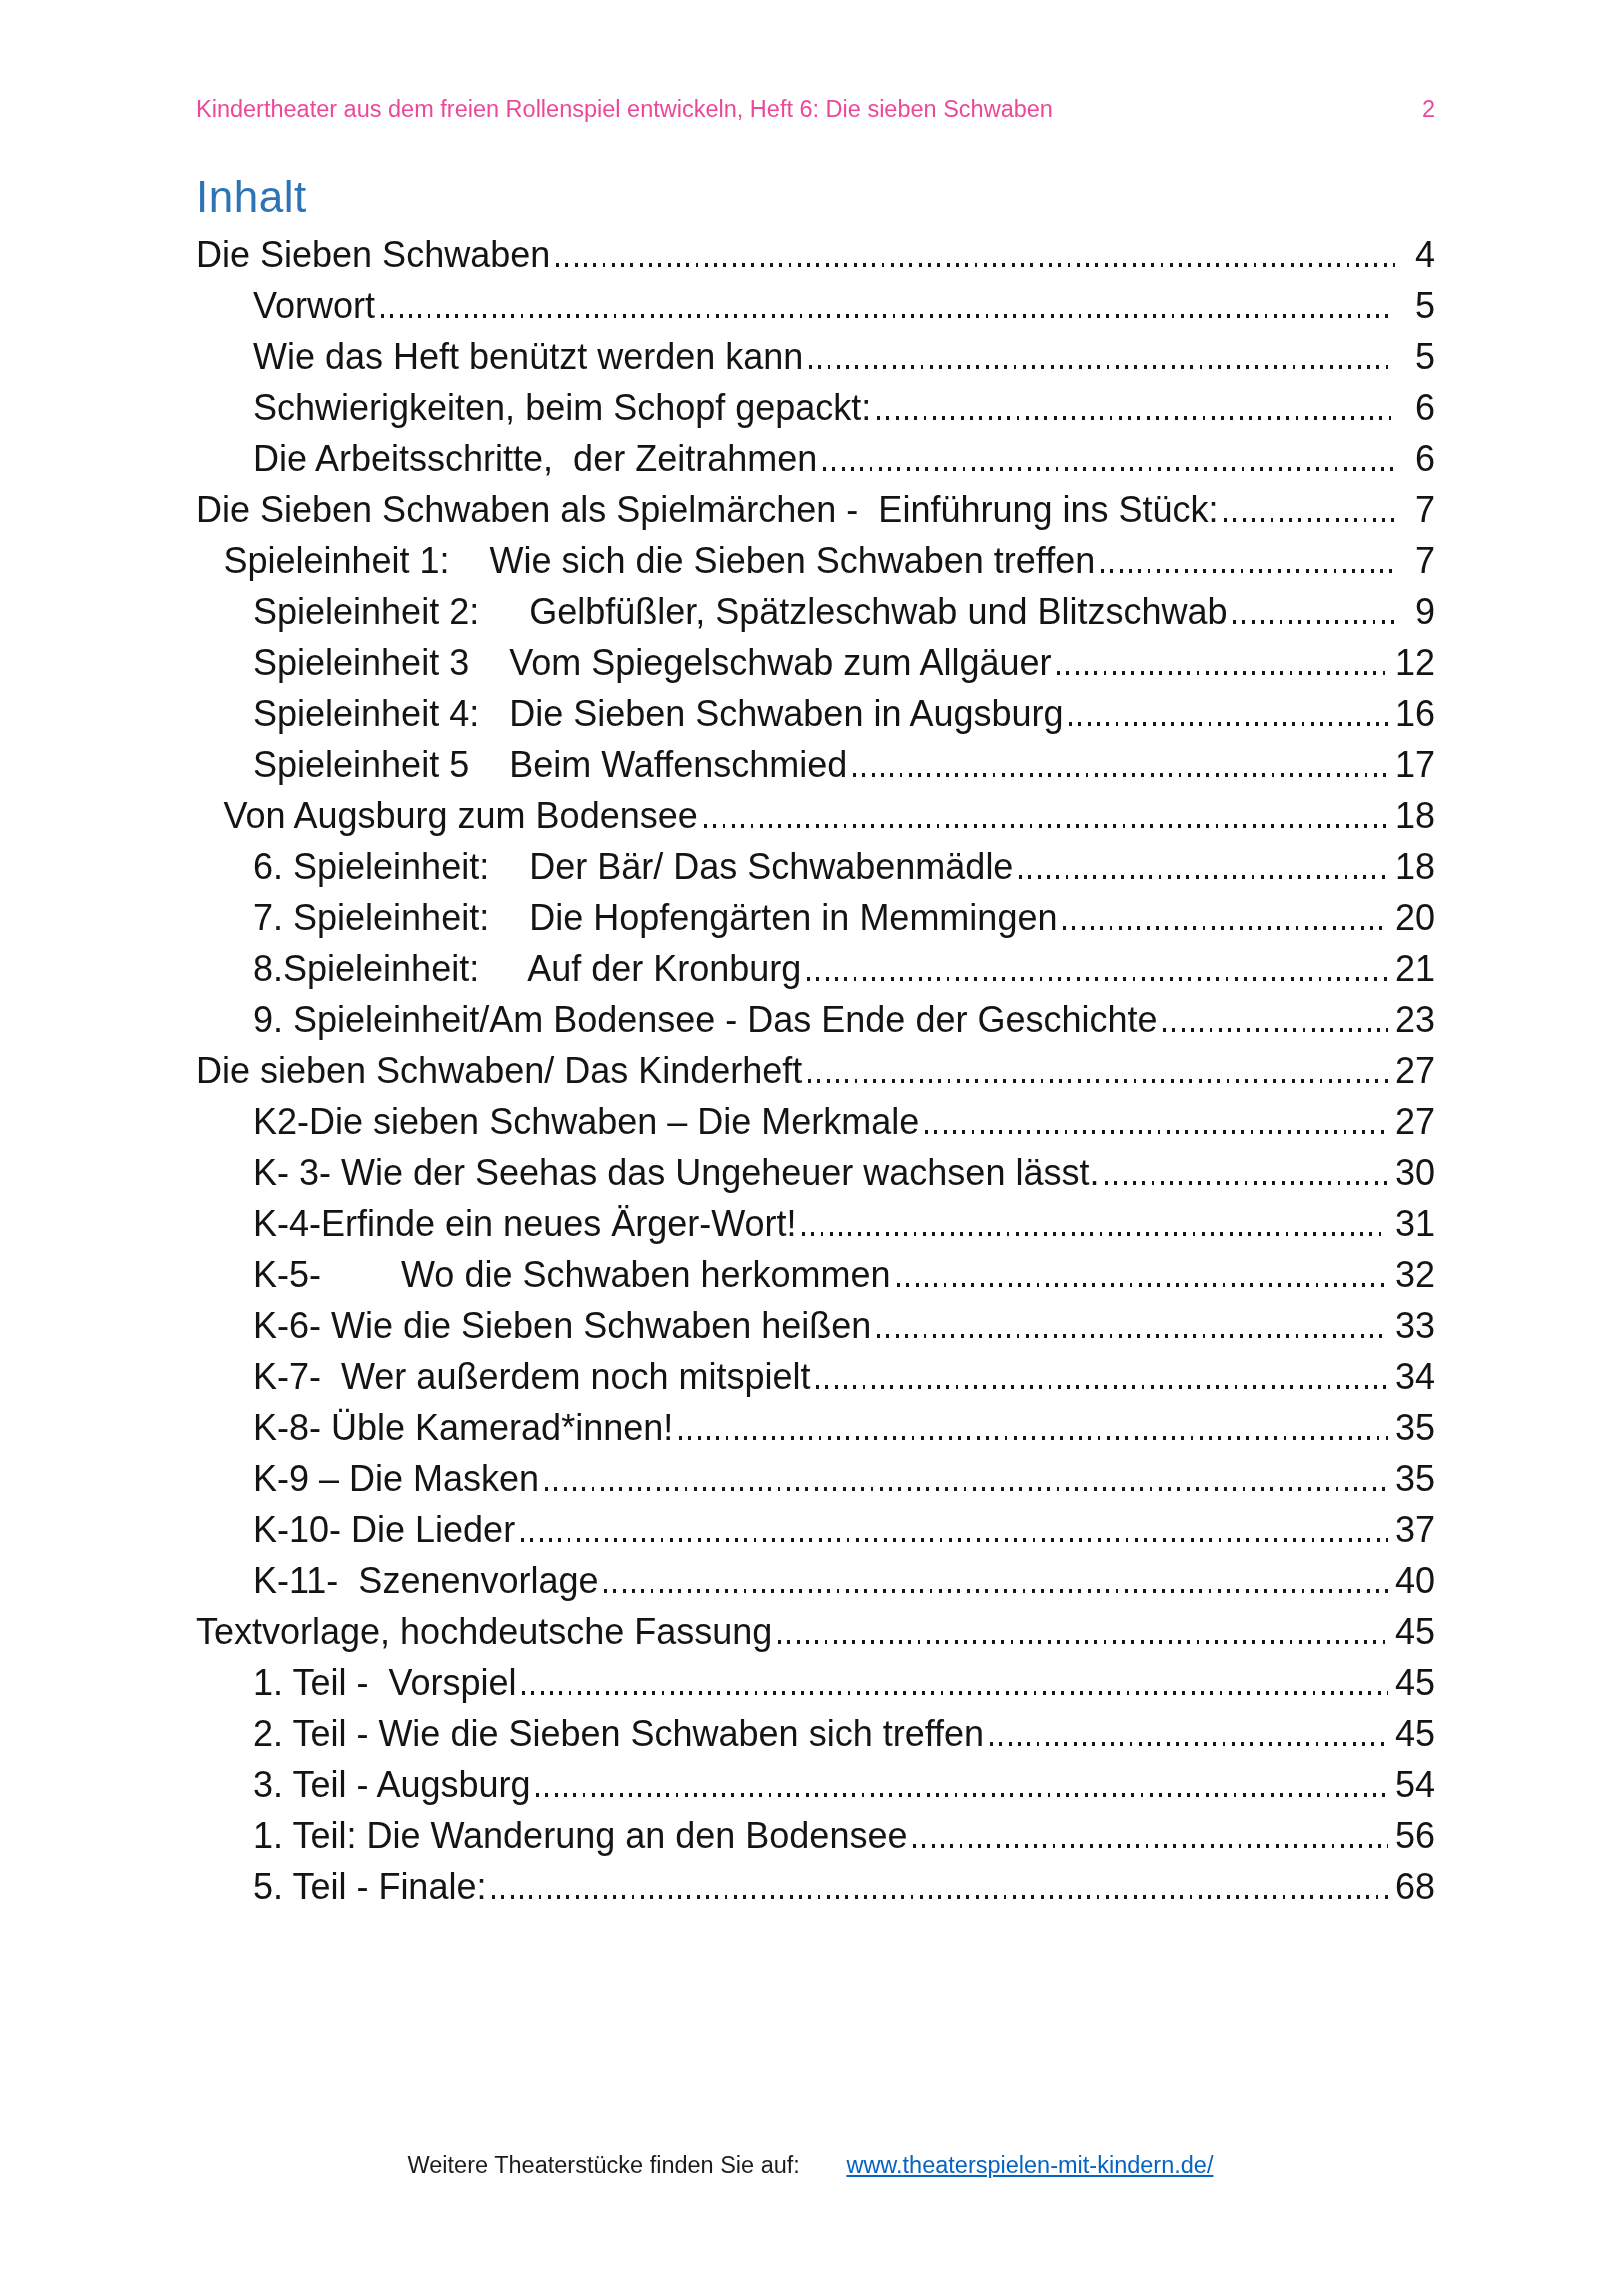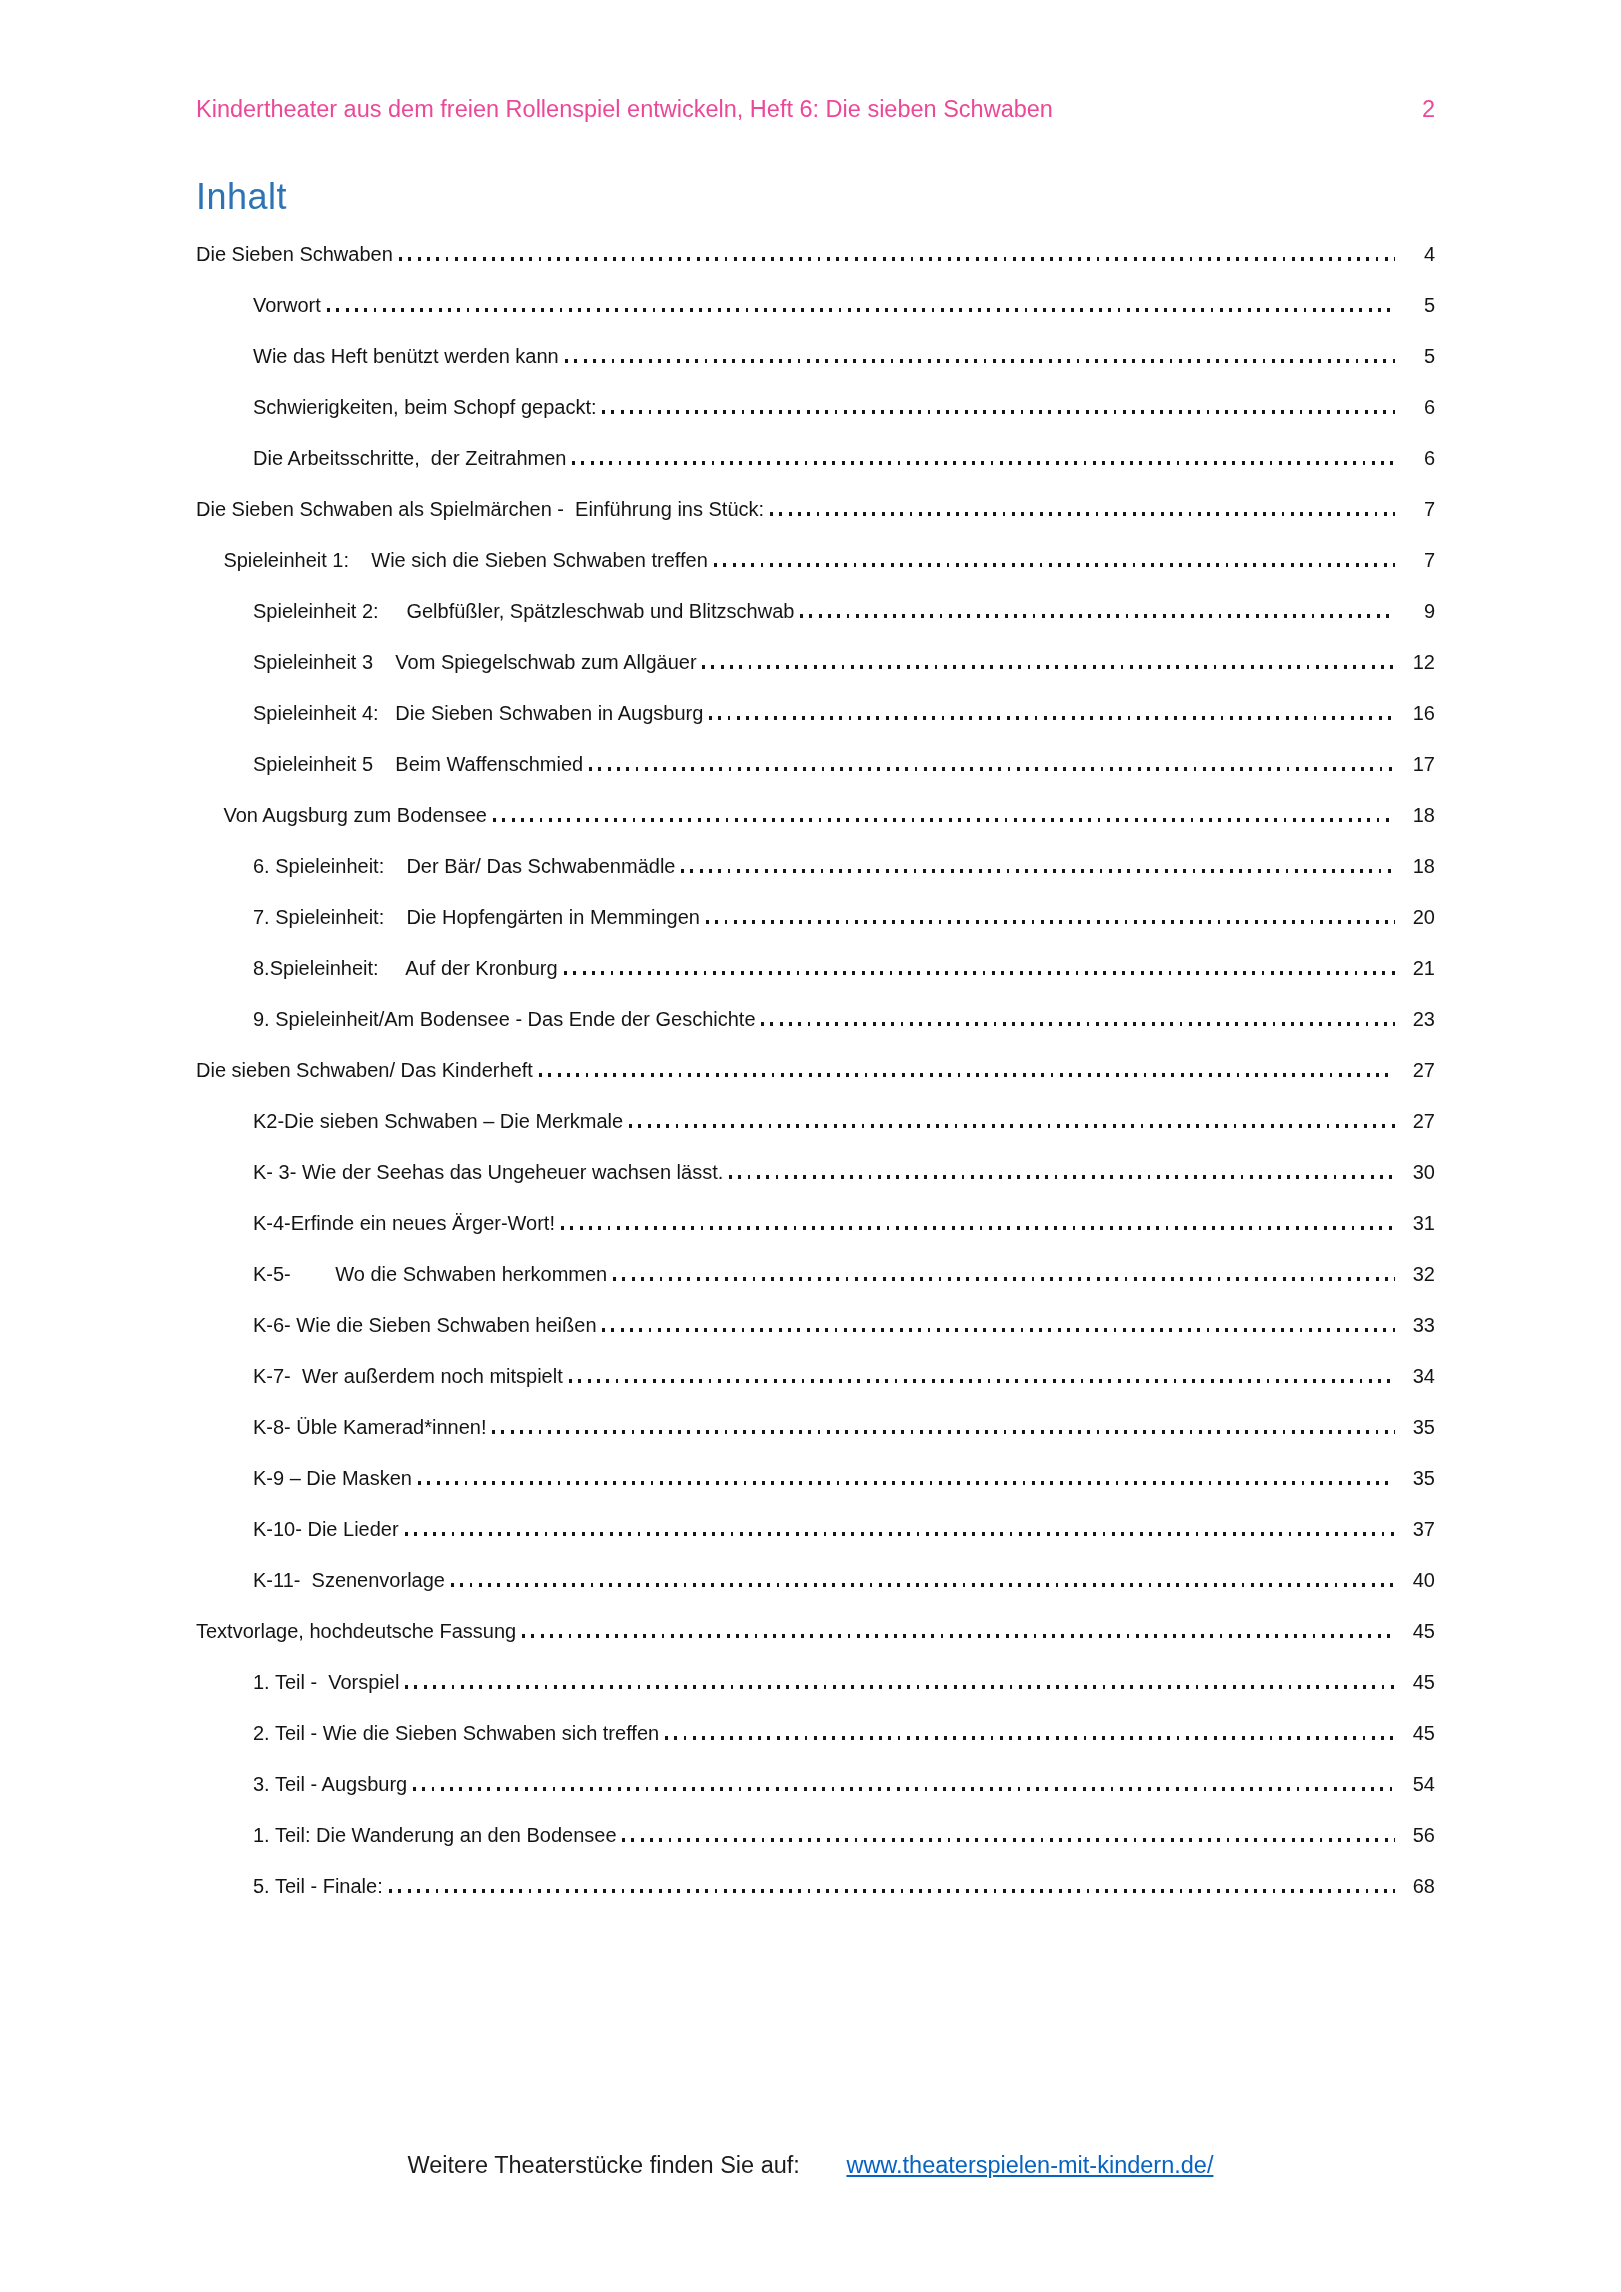--- a/index.html
+++ b/index.html
@@ -21,32 +21,32 @@
   }
   .header-row {
     display: flex;
     justify-content: space-between;
     align-items: baseline;
     font-size: 23.5px;
     line-height: 27.4px;
     color: #ec4899;
   }
   .doc-title {
-    font-size: 36px;
+    font-size: 44px;
     line-height: 45px;
     font-weight: 400;
     color: var(--heading-color, #2E74B5);
     margin: 51px 0 9.8px 0;
     letter-spacing: 0.5px;
   }
   .toc { margin-top: 3.9px; }
   .toc-row {
     display: flex;
     align-items: baseline;
-    font-size: 20px;
+    font-size: 36px;
     line-height: 51px;
     height: 51px;
     white-space: pre-wrap;
     color: #141414;
     cursor: default;
   }
   .toc-row.lvl0 { padding-left: 0; }
   .toc-row.lvl1 { padding-left: 27.4px; }
   .toc-row.lvl2 { padding-left: 57px; }
   .toc-label { flex: 0 1 auto; white-space: pre-wrap; }

